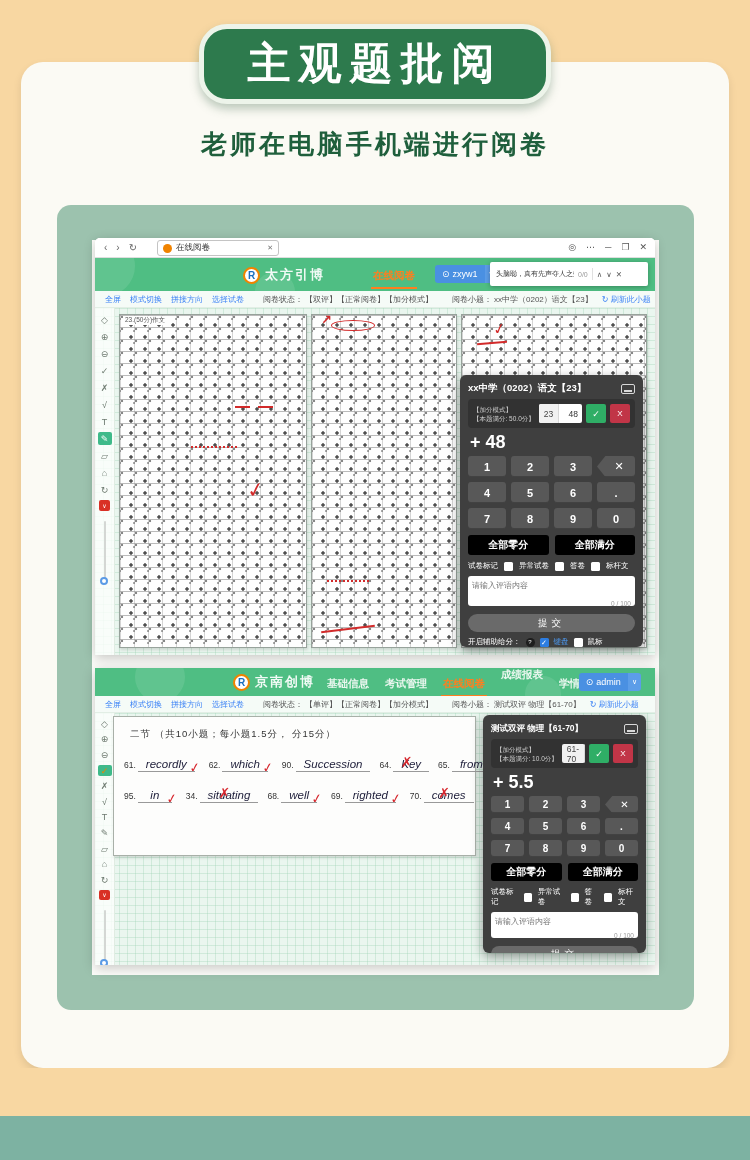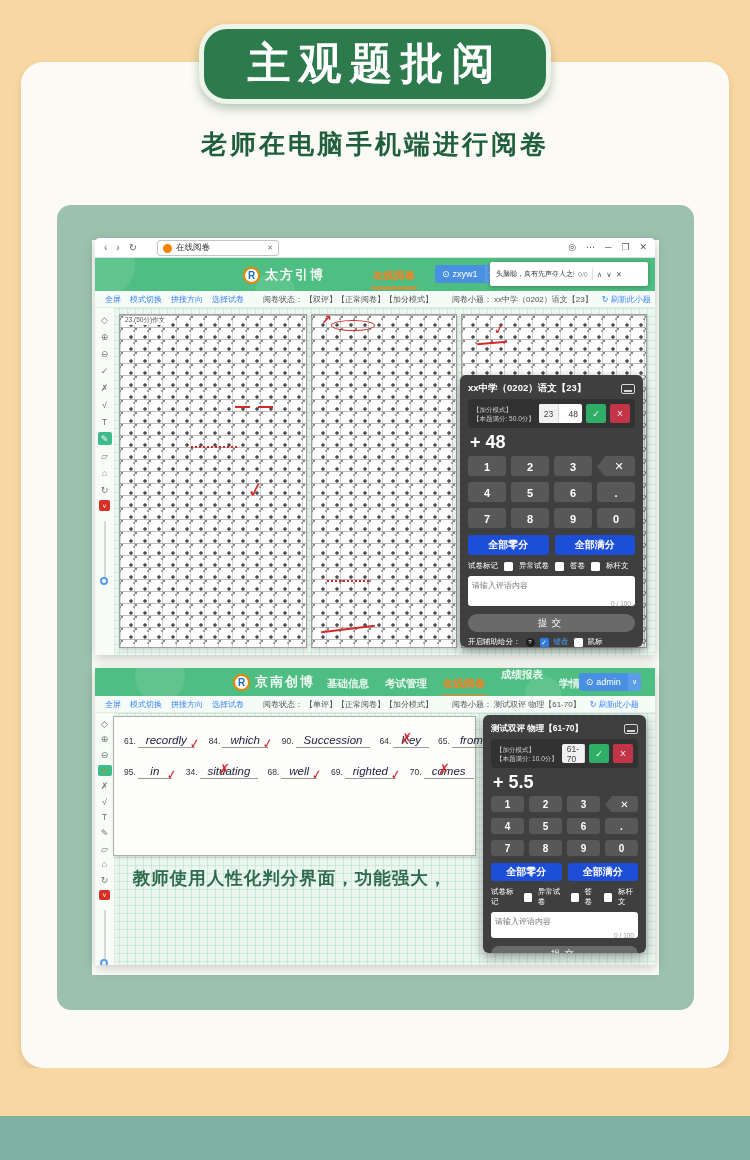--- a/index.html
+++ b/index.html
@@ -94,21 +94,21 @@
   .sp-ok { width:20px; height:19px; background:#2FAE66; border-radius:2px; color:#fff; font-size:9px;
     display:flex; align-items:center; justify-content:center; }
   .sp-no { width:20px; height:19px; background:#C13547; border-radius:2px; color:#fff; font-size:8px;
     display:flex; align-items:center; justify-content:center; }
   .sp-plus { margin:4px 0 2px 2px; font-size:18px; font-weight:bold; }
   .sp-keys { display:grid; grid-template-columns:repeat(4,1fr); gap:5px; margin-top:3px; }
   .sp-key { height:21px; background:#585858; border-radius:3px; color:#fff; font-size:11px; font-weight:bold;
     display:flex; align-items:center; justify-content:center; box-shadow:inset 0 -1px 0 rgba(0,0,0,.25); }
   .sp-key.bksp { clip-path:polygon(22% 0,100% 0,100% 100%,22% 100%,0 50%); padding-left:6px; }
   .sp-wide { display:flex; gap:6px; margin-top:6px; }
-  .sp-wide .sp-wbtn { flex:1; height:20px; background:#1d4ed8; border-radius:3px; font-size:10px; font-weight:bold;
+  .sp-wide .sp-wbtn { flex:1; height:20px; background:#000000; border-radius:3px; font-size:10px; font-weight:bold;
     display:flex; align-items:center; justify-content:center; }
   .sp-marks { display:flex; align-items:center; gap:6px; margin-top:6px; font-size:7.5px; }
   .cb { width:9px; height:9px; background:#fff; border-radius:1.5px; display:inline-block; }
   .cb.on { background:#2D7DE1; color:#fff; font-size:7px; line-height:9px; text-align:center; }
   .sp-comment { position:relative; margin-top:5px; }
   .sp-comment textarea { width:100%; height:30px; border:none; border-radius:3px; resize:none; font-size:8px;
     padding:4px; font-family:inherit; }
   .sp-counter { position:absolute; right:4px; bottom:3px; font-size:6.5px; color:#999; }
   .sp-submit { margin-top:4px; height:18px; background:#6A6A6A; border-radius:9px; font-size:9.5px;
     display:flex; align-items:center; justify-content:center; letter-spacing:4px; }
@@ -381,28 +381,29 @@
         <span class="tool">▱</span>
         <span class="tool">⌂</span>
         <span class="tool">↻</span>
         <span class="swatch">∨</span>
         <span class="vslider">
               <span class="knob"></span>
             </span>
       </div>
 
       <div id="ans-sheet">
+        <div id="ans-head">二节 （共10小题；每小题1.5分， 分15分）</div>
         <div class="ans-row">
           <span class="a-item">
                 <span class="ano">61.</span>
                 <span class="ans">recordly</span>
                 <span class="amark check">✓</span>
               </span>
           <span class="a-item">
-                <span class="ano">84.</span>
+                <span class="ano">62.</span>
                 <span class="ans">which</span>
                 <span class="amark check">✓</span>
               </span>
           <span class="a-item">
                 <span class="ano">90.</span>
                 <span class="ans">Succession</span>
               </span>
           <span class="a-item">
                 <span class="ano">64.</span>
                 <span class="ans">Key</span>
@@ -437,21 +438,20 @@
               </span>
           <span class="a-item">
                 <span class="ano">70.</span>
                 <span class="ans">comes</span>
                 <span class="amark cross">✗</span>
               </span>
         </div>
       </div>
 
       <div id="caption">
-        <div>教师使用人性化判分界面，功能强大，</div>
       </div>
 
       <div class="score-panel sm" id="panel2">
         <div class="sp-head">
           <span class="sp-title">测试双评 物理【61-70】</span>
           <span class="sp-screen-icon"></span>
         </div>
         <div class="sp-info">
           <div class="sp-labels">
             <div>【加分模式】</div>

